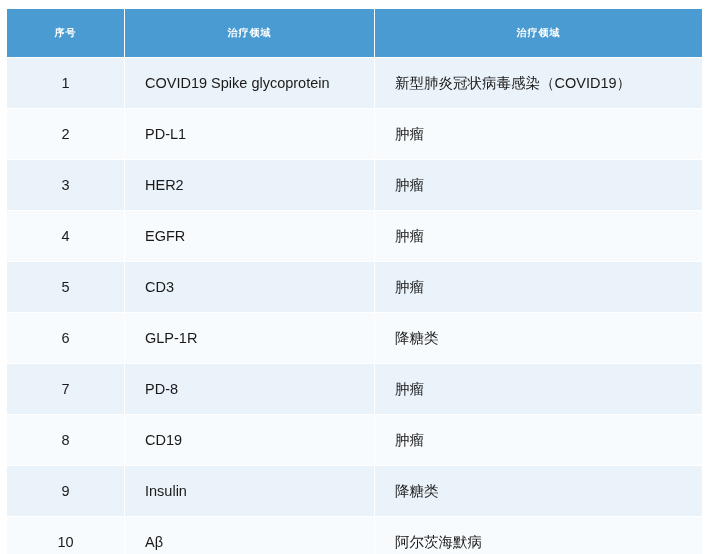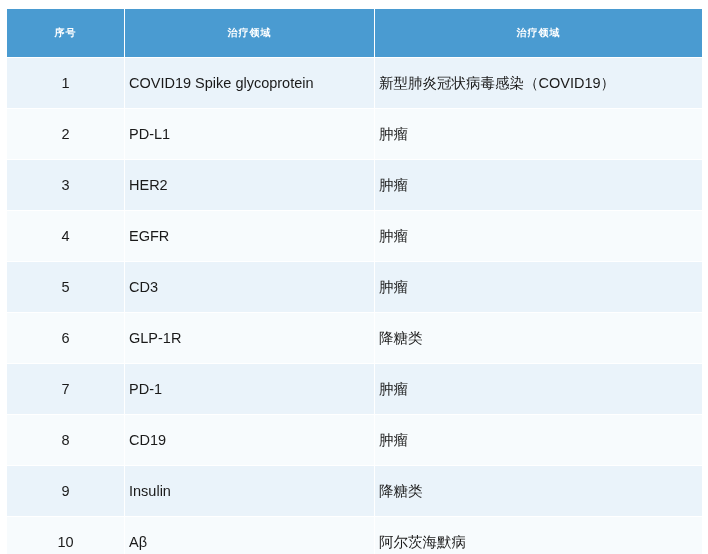--- a/index.html
+++ b/index.html
@@ -45,21 +45,21 @@
     border: 1px solid #ffffff;
     vertical-align: middle;
     white-space: nowrap;
   }
   tbody tr td:first-child {
     text-align: center;
   }
   tbody td.cell-target,
   tbody td.cell-area {
     text-align: left;
-    padding-left: 4px;
+    padding-left: 20px;
   }
   tbody tr.row-even td {
     background: #eaf3fa;
   }
   tbody tr.row-odd td {
     background: #f7fbfd;
   }
   tbody tr.row-first td {
     background: #eaf3fa;
   }
@@ -107,21 +107,21 @@
         <td class="cell-target">CD3</td>
         <td class="cell-area">肿瘤</td>
       </tr>
       <tr class="row-odd">
         <td>6</td>
         <td class="cell-target">GLP-1R</td>
         <td class="cell-area">降糖类</td>
       </tr>
       <tr class="row-even">
         <td>7</td>
-        <td class="cell-target">PD-1</td>
+        <td class="cell-target">PD-8</td>
         <td class="cell-area">肿瘤</td>
       </tr>
       <tr class="row-odd">
         <td>8</td>
         <td class="cell-target">CD19</td>
         <td class="cell-area">肿瘤</td>
       </tr>
       <tr class="row-even">
         <td>9</td>
         <td class="cell-target">Insulin</td>

